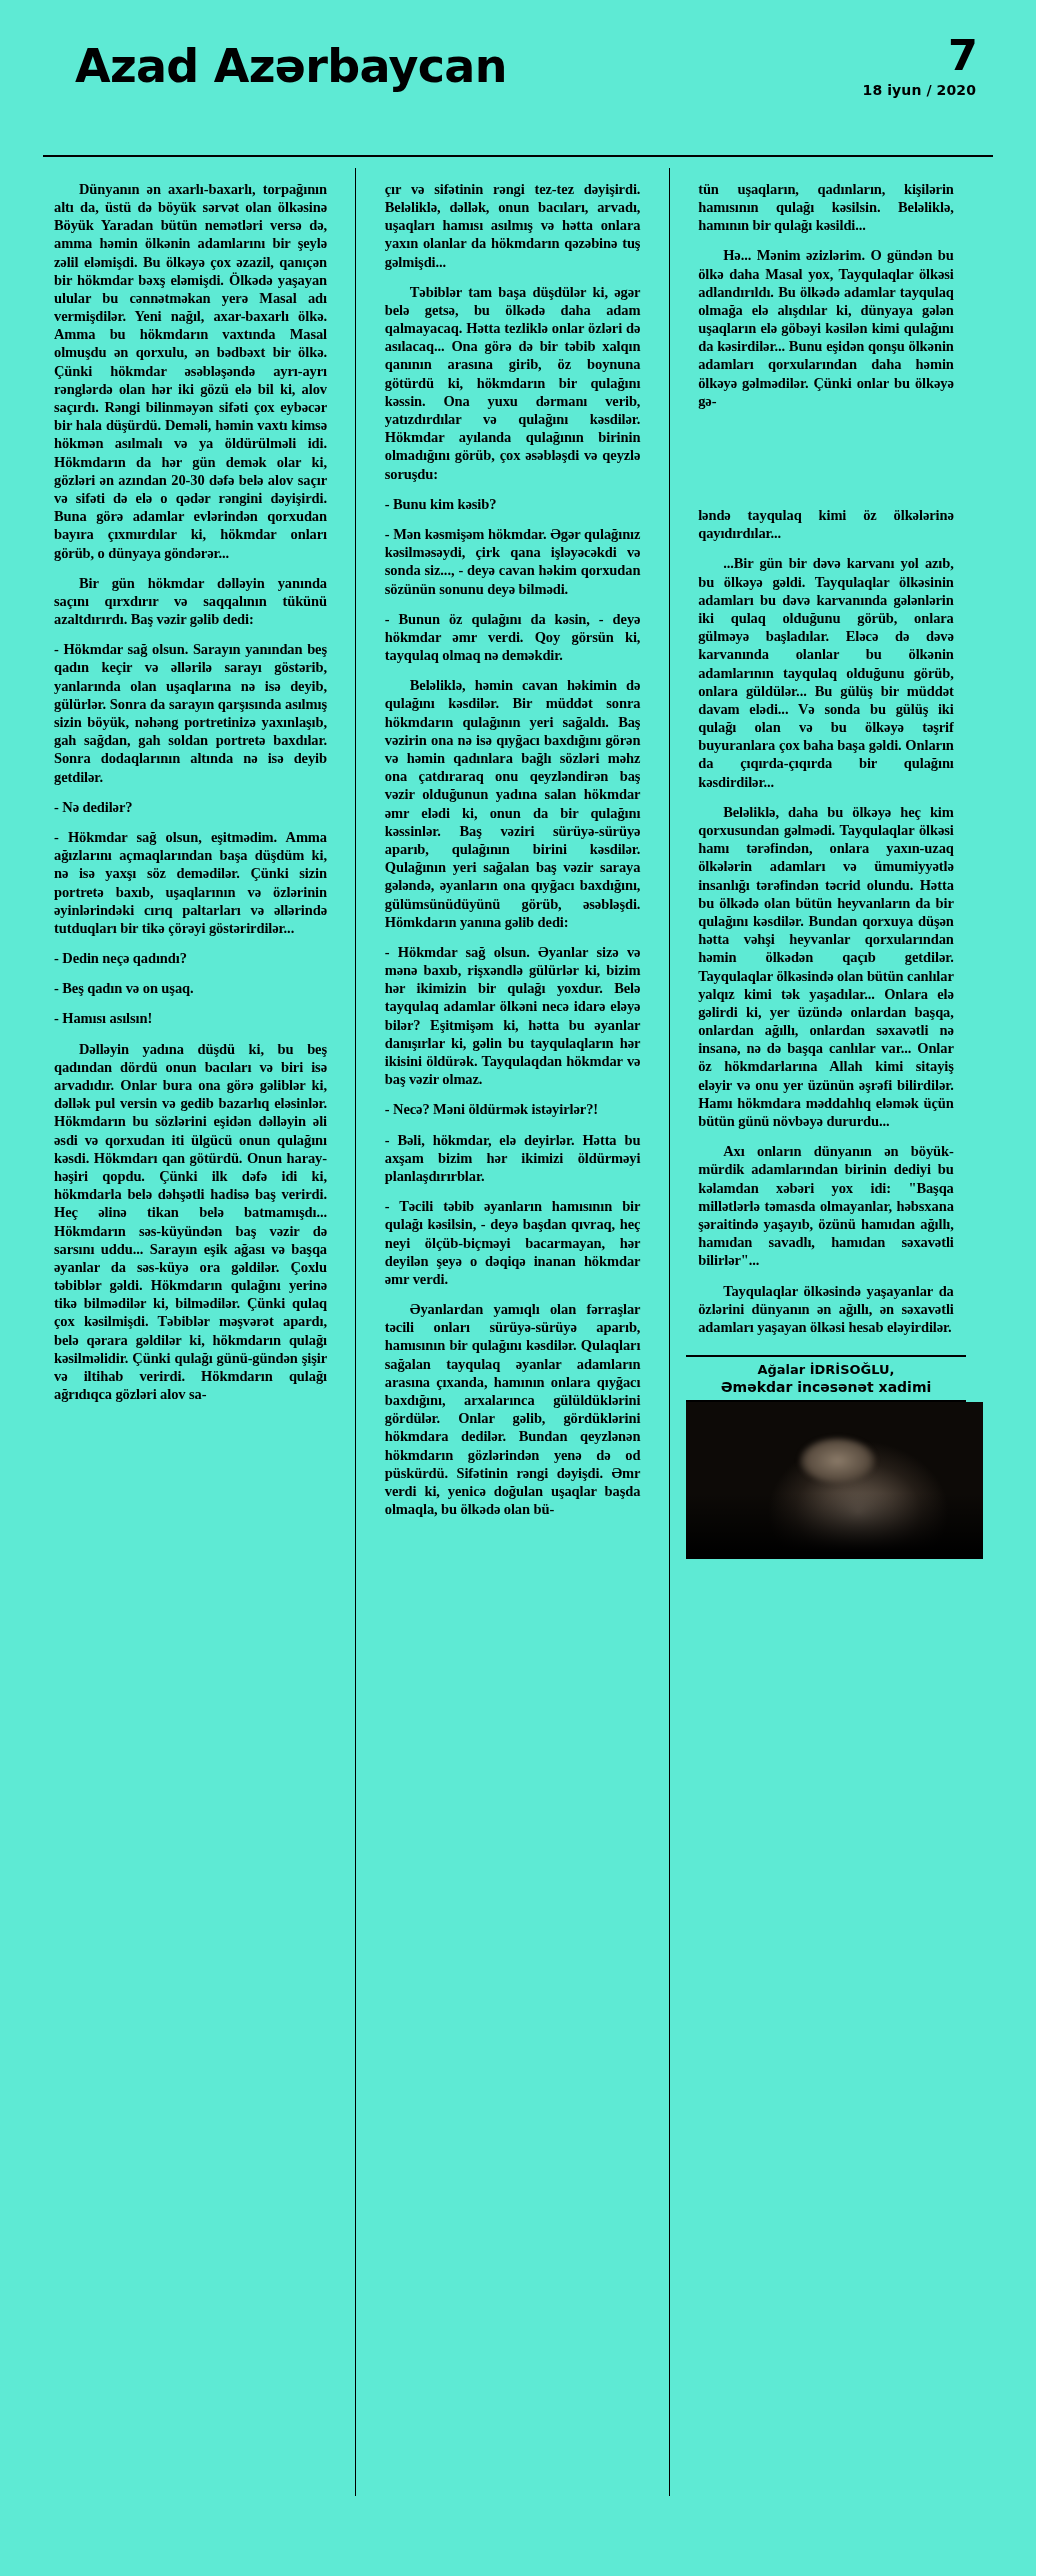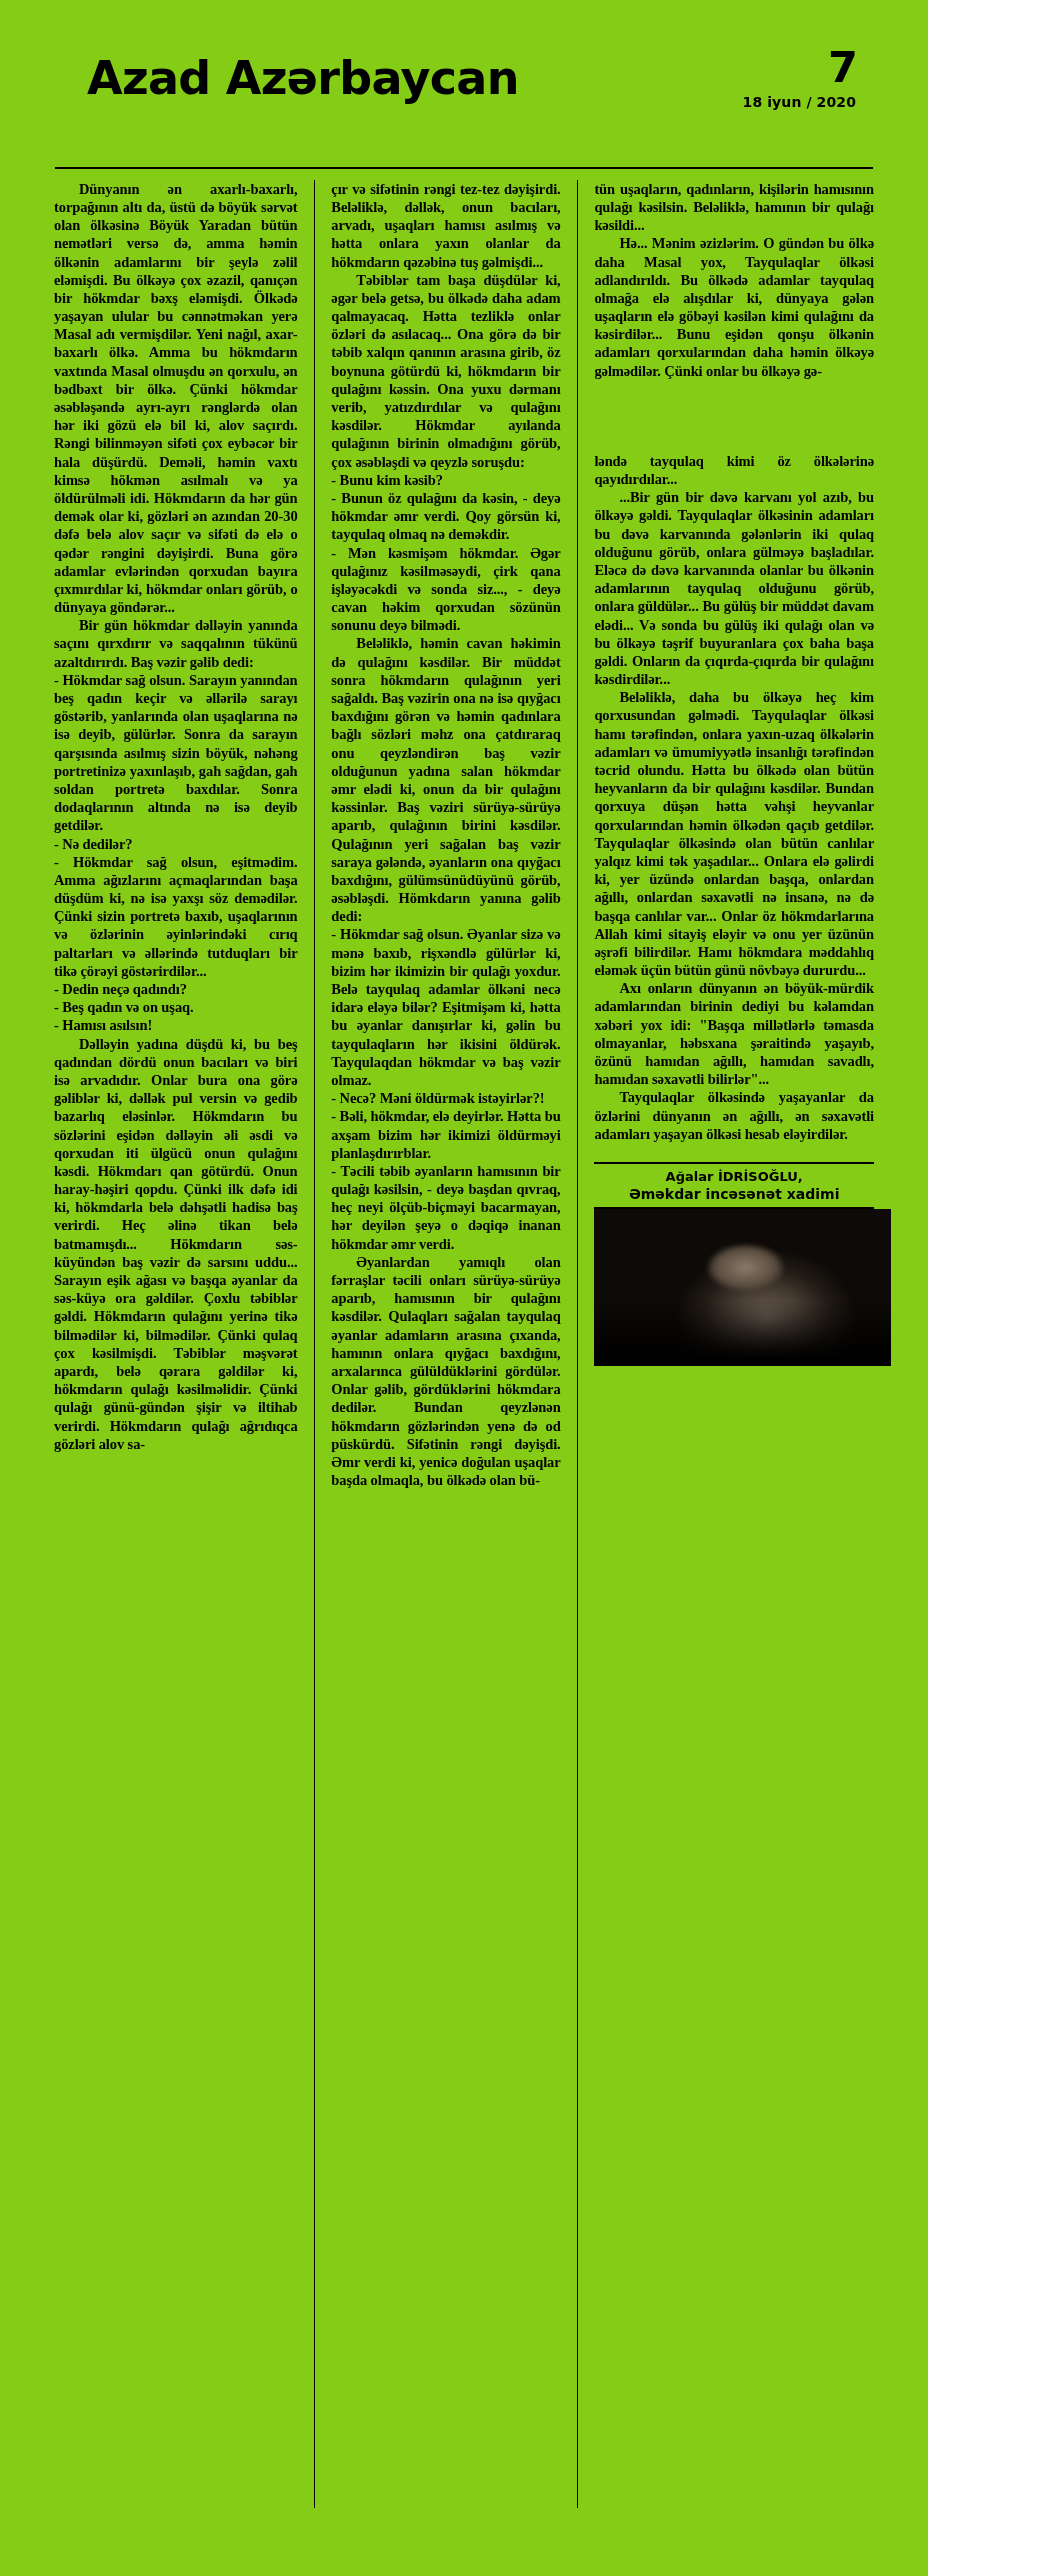--- a/index.html
+++ b/index.html
@@ -10,25 +10,25 @@
   body {
     width: 1052px;
     height: 2576px;
     font-family: "Liberation Serif", serif;
     color: #000000;
     position: relative;
     overflow: hidden;
   }
   .page {
     position: relative;
-    width: 928px;
+    width: 1036px;
     height: 2576px;
     box-sizing: border-box;
-    padding: 12px;
-    background: #84cc16;
+    padding: 0;
+    background: #5eead4;
   }
 
   
   .masthead {
     position: relative;
     height: 142px;
     padding: 43px 52px 0 75px;
     box-sizing: border-box;
   }
   .masthead-title {
@@ -89,21 +89,21 @@
     width: 297px;
     box-sizing: border-box;
     position: relative;
   }
   .col + .col {
     border-left: 0.7px solid #000;
     padding-left: 16.4px;
     margin-left: 16.4px;
   }
   .col p {
-    margin: 0;
+    margin: 12px;
     font-family: "Liberation Serif", serif;
     font-weight: bold;
     font-size: 14.5px;
     line-height: 1.255;
     text-align: justify;
     text-justify: inter-word;
     hyphens: auto;
     -webkit-hyphens: auto;
     letter-spacing: -0.1px;
   }
@@ -198,22 +198,22 @@
       <p class="dash">- Dedin neçə qadındı?</p>
       <p class="dash">- Beş qadın və on uşaq.</p>
       <p class="dash">- Hamısı asılsın!</p>
       <p class="indent">Dəlləyin yadına düşdü ki, bu beş qadından dördü onun bacıları və biri isə arvadıdır. Onlar bura ona görə gəliblər ki, dəllək pul versin və gedib bazarlıq eləsinlər. Hökmdarın bu sözlərini eşidən dəlləyin əli əsdi və qorxudan iti ülgücü onun qulağını kəsdi. Hökmdarı qan götürdü. Onun haray-həşiri qopdu. Çünki ilk dəfə idi ki, hökmdarla belə dəhşətli hadisə baş verirdi. Heç əlinə tikan belə batmamışdı... Hökmdarın səs-küyündən baş vəzir də sarsını uddu... Sarayın eşik ağası və başqa əyanlar da səs-küyə ora gəldilər. Çoxlu təbiblər gəldi. Hökmdarın qulağını yerinə tikə bilmədilər ki, bilmədilər. Çünki qulaq çox kəsilmişdi. Təbiblər məşvərət apardı, belə qərara gəldilər ki, hökmdarın qulağı kəsilməlidir. Çünki qulağı günü-gündən şişir və iltihab verirdi. Hökmdarın qulağı ağrıdıqca gözləri alov sa-</p>
     </div>
 
     <div class="col">
       <p class="dash">çır və sifətinin rəngi tez-tez dəyişirdi. Beləliklə, dəllək, onun bacıları, arvadı, uşaqları hamısı asılmış və hətta onlara yaxın olanlar da hökmdarın qəzəbinə tuş gəlmişdi...</p>
       <p class="indent">Təbiblər tam başa düşdülər ki, əgər belə getsə, bu ölkədə daha adam qalmayacaq. Hətta tezliklə onlar özləri də asılacaq... Ona görə də bir təbib xalqın qanının arasına girib, öz boynuna götürdü ki, hökmdarın bir qulağını kəssin. Ona yuxu dərmanı verib, yatızdırdılar və qulağını kəsdilər. Hökmdar ayılanda qulağının birinin olmadığını görüb, çox əsəbləşdi və qeyzlə soruşdu:</p>
       <p class="dash">- Bunu kim kəsib?</p>
+      <p class="dash">- Mən kəsmişəm hökmdar. Əgər qulağınız kəsilməsəydi, çirk qana işləyəcəkdi və sonda siz..., - deyə cavan həkim qorxudan sözünün sonunu deyə bilmədi.</p>
       <p class="dash">- Bunun öz qulağını da kəsin, - deyə hökmdar əmr verdi. Qoy görsün ki, tayqulaq olmaq nə deməkdir.</p>
-      <p class="dash">- Mən kəsmişəm hökmdar. Əgər qulağınız kəsilməsəydi, çirk qana işləyəcəkdi və sonda siz..., - deyə cavan həkim qorxudan sözünün sonunu deyə bilmədi.</p>
       <p class="indent">Beləliklə, həmin cavan həkimin də qulağını kəsdilər. Bir müddət sonra hökmdarın qulağının yeri sağaldı. Baş vəzirin ona nə isə qıyğacı baxdığını görən və həmin qadınlara bağlı sözləri məhz ona çatdıraraq onu qeyzləndirən baş vəzir olduğunun yadına salan hökmdar əmr elədi ki, onun da bir qulağını kəssinlər. Baş vəziri sürüyə-sürüyə aparıb, qulağının birini kəsdilər. Qulağının yeri sağalan baş vəzir saraya gələndə, əyanların ona qıyğacı baxdığını, gülümsünüdüyünü görüb, əsəbləşdi. Hömkdarın yanına gəlib dedi:</p>
       <p class="dash">- Hökmdar sağ olsun. Əyanlar sizə və mənə baxıb, rişxəndlə gülürlər ki, bizim hər ikimizin bir qulağı yoxdur. Belə tayqulaq adamlar ölkəni necə idarə eləyə bilər? Eşitmişəm ki, hətta bu əyanlar danışırlar ki, gəlin bu tayqulaqların hər ikisini öldürək. Tayqulaqdan hökmdar və baş vəzir olmaz.</p>
       <p class="dash">- Necə? Məni öldürmək istəyirlər?!</p>
       <p class="dash">- Bəli, hökmdar, elə deyirlər. Hətta bu axşam bizim hər ikimizi öldürməyi planlaşdırırblar.</p>
       <p class="dash">- Təcili təbib əyanların hamısının bir qulağı kəsilsin, - deyə başdan qıvraq, heç neyi ölçüb-biçməyi bacarmayan, hər deyilən şeyə o dəqiqə inanan hökmdar əmr verdi.</p>
       <p class="indent">Əyanlardan yamıqlı olan fərraşlar təcili onları sürüyə-sürüyə aparıb, hamısının bir qulağını kəsdilər. Qulaqları sağalan tayqulaq əyanlar adamların arasına çıxanda, hamının onlara qıyğacı baxdığını, arxalarınca gülüldüklərini gördülər. Onlar gəlib, gördüklərini hökmdara dedilər. Bundan qeyzlənən hökmdarın gözlərindən yenə də od püskürdü. Sifətinin rəngi dəyişdi. Əmr verdi ki, yenicə doğulan uşaqlar başda olmaqla, bu ölkədə olan bü-</p>
     </div>
 
     <div class="col">
       <p class="dash">tün uşaqların, qadınların, kişilərin hamısının qulağı kəsilsin. Beləliklə, hamının bir qulağı kəsildi...</p>

